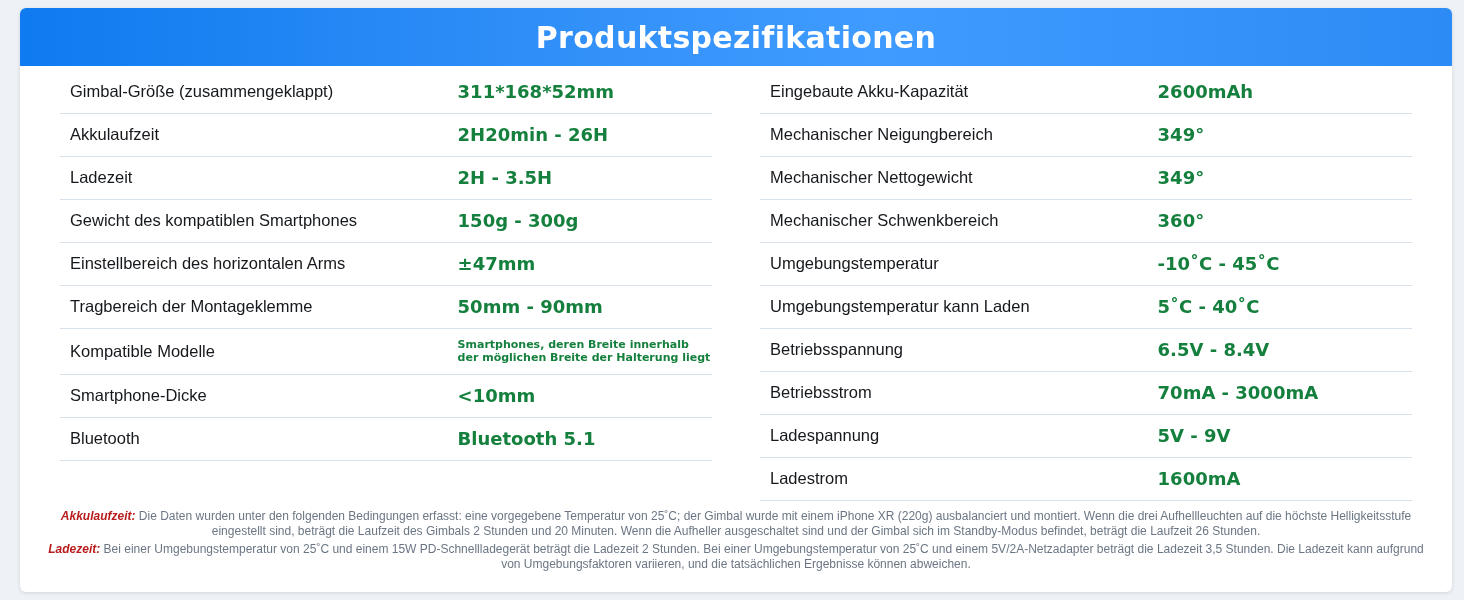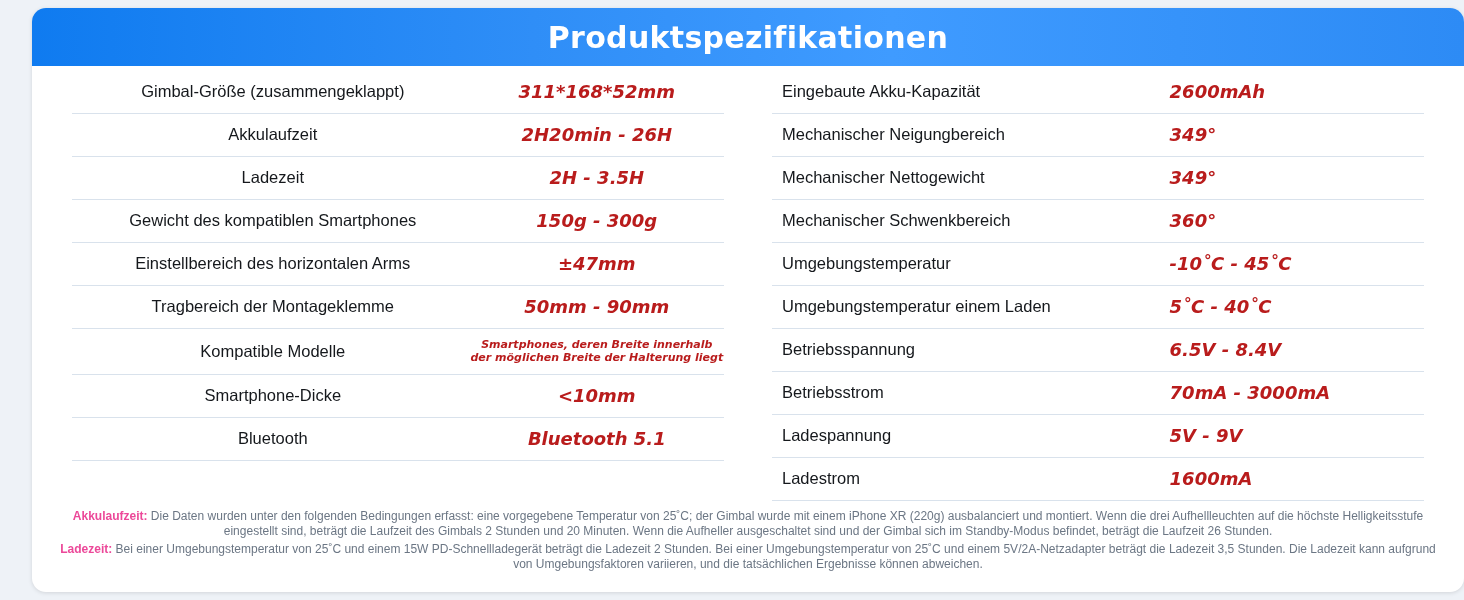--- a/index.html
+++ b/index.html
@@ -8,26 +8,26 @@
   }
   body {
     width: 1464px;
     height: 600px;
     background: #eef2f7;
     font-family: "Liberation Sans", sans-serif;
     overflow: hidden;
   }
   .card {
     position: absolute;
-    left: 32px;
+    left: 20px;
     top: 8px;
     width: 1432px;
     height: 584px;
     background: #ffffff;
-    border-radius: 14px;
+    border-radius: 6px;
     box-shadow: 0 1px 4px rgba(0,0,0,0.12);
     overflow: hidden;
     box-sizing: border-box;
   }
   .title-bar {
     height: 58px;
     background: linear-gradient(90deg, #0f7bf0 0%, #2f8ef7 35%, #3f9bff 60%, #2d8bf5 100%);
     display: flex;
     align-items: center;
     justify-content: center;
@@ -42,21 +42,20 @@
   .tables {
     display: flex;
     padding: 4px 0 0 0;
   }
   .col {
     width: 50%;
     box-sizing: border-box;
   }
   .col.left {
     padding: 0 24px 12px 40px;
-    text-align: center;
   }
   .col.right {
     padding: 0 40px 0 24px;
   }
   table {
     width: 100%;
     border-collapse: collapse;
     table-layout: fixed;
   }
   tr {
@@ -69,26 +68,25 @@
   }
   td.label {
     font-size: 16.5px;
     color: #15181c;
     padding-left: 10px;
     width: 60%;
     font-weight: 400;
   }
   td.value {
     font-size: 18px;
-    color: #b91c1c;
+    color: #15803d;
     font-weight: bold;
     padding-left: 6px;
     width: 40%;
     font-family: "DejaVu Sans", sans-serif;
-    font-style: italic;
   }
   td.value.small {
     font-size: 11px;
     line-height: 13px;
     font-weight: bold;
   }
   tr.tall {
     height: 46px;
   }
   .notes {
@@ -96,21 +94,22 @@
     color: #6b7684;
     font-size: 12px;
     line-height: 15.5px;
   }
   .note {
     display: block;
     margin-bottom: 2px;
     text-align: center;
   }
   .note b {
-    color: #ec4899;
+    color: #b91c1c;
+    font-style: italic;
   }
 </style>
 </head>
 <body>
 
 <div class="card">
 
   <div class="title-bar">
     <div class="title">Produktspezifikationen</div>
   </div>
@@ -175,21 +174,21 @@
             </tr>
             <tr>
               <td class="label">Mechanischer Schwenkbereich</td>
               <td class="value">360°</td>
             </tr>
             <tr>
               <td class="label">Umgebungstemperatur</td>
               <td class="value">-10˚C - 45˚C</td>
             </tr>
             <tr>
-              <td class="label">Umgebungstemperatur einem Laden</td>
+              <td class="label">Umgebungstemperatur kann Laden</td>
               <td class="value">5˚C - 40˚C</td>
             </tr>
             <tr>
               <td class="label">Betriebsspannung</td>
               <td class="value">6.5V - 8.4V</td>
             </tr>
             <tr>
               <td class="label">Betriebsstrom</td>
               <td class="value">70mA - 3000mA</td>
             </tr>

